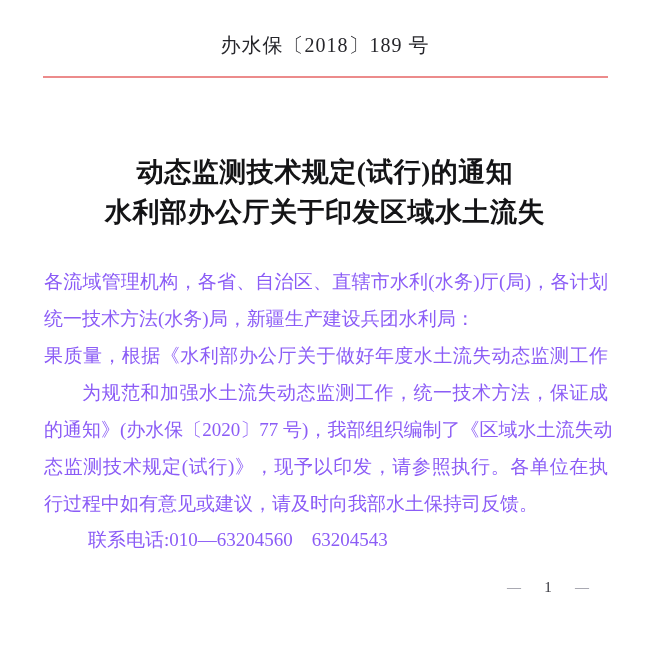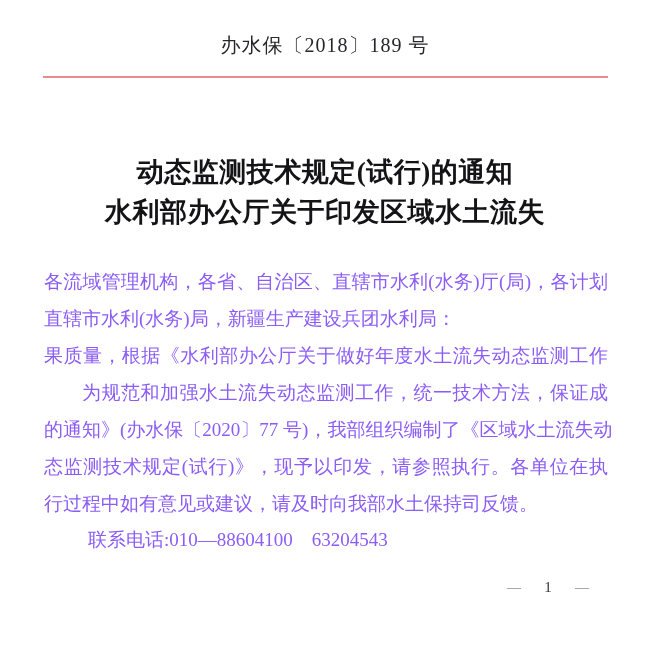--- a/index.html
+++ b/index.html
@@ -84,27 +84,27 @@
 
   <div class="red-line" style="background: rgb(236, 139, 139);"></div>
 
   <h1 class="title">
     <span class="title-line">动态监测技术规定(试行)的通知</span>
     <span class="title-line">水利部办公厅关于印发区域水土流失</span>
   </h1>
 
   <div class="body-block">
     <div class="line just">各流域管理机构，各省、自治区、直辖市水利(水务)厅(局)，各计划</div>
-    <div class="line">直辖市水利(水务)局，新疆生产建设兵团水利局：</div>
+    <div class="line">统一技术方法(水务)局，新疆生产建设兵团水利局：</div>
     <div class="line just">果质量，根据《水利部办公厅关于做好年度水土流失动态监测工作</div>
     <div class="line just indent">为规范和加强水土流失动态监测工作，统一技术方法，保证成</div>
     <div class="line just">的通知》(办水保〔2020〕77 号)，我部组织编制了《区域水土流失动</div>
     <div class="line just">态监测技术规定(试行)》，现予以印发，请参照执行。各单位在执</div>
     <div class="line">行过程中如有意见或建议，请及时向我部水土保持司反馈。</div>
-    <div class="line contact">联系电话:010—88604100　63204543</div>
+    <div class="line contact">联系电话:010—63204560　63204543</div>
   </div>
 
   <div class="page-number">
     <span class="dash">—</span>
     <span class="num">1</span>
     <span class="dash">—</span>
   </div>
 
 </div>
 

